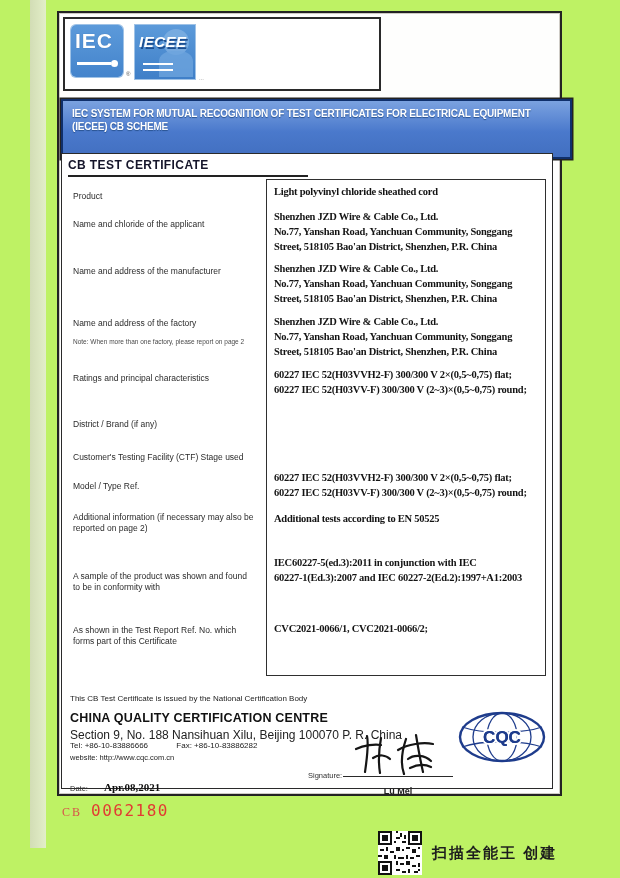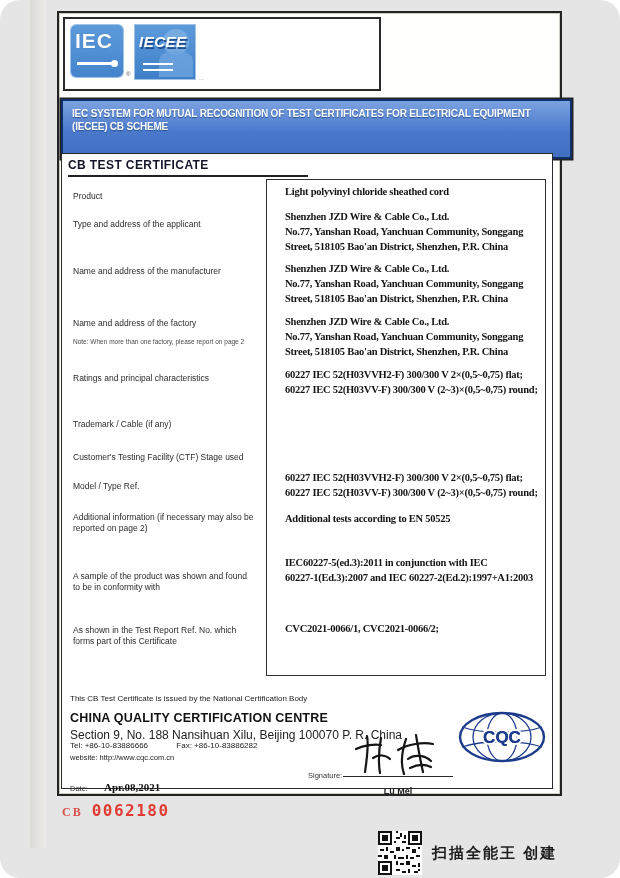--- a/index.html
+++ b/index.html
@@ -1,17 +1,17 @@
 <!DOCTYPE html>
 <html><head>
 <meta charset="utf-8">
 <style>
   html,body{margin:0;padding:0;background:#fff;}
-  .page{position:relative;width:620px;height:878px;background:#e5e5e5;overflow:hidden;
-        font-family:"Liberation Sans",sans-serif;color:#1c1c1c;border-radius:20px;}
+  .page{position:relative;width:620px;height:878px;background:#bef264;overflow:hidden;
+        font-family:"Liberation Sans",sans-serif;color:#1c1c1c;}
   .scan-band{position:absolute;left:30px;top:0;width:16px;height:848px;
              background:linear-gradient(to right,#d9d6d0,#efedea);opacity:.75;}
   .sheet{position:absolute;left:57px;top:11px;width:501px;height:781px;
          border:2px solid #232323;background:#fefefd;box-shadow:inset 0 0 0 1px #cfccc6;}
 
   
   .logo-box{position:absolute;left:4px;top:4px;width:314px;height:70px;border:2px solid #2a2a2a;background:#fff;}
   .iec-logo{position:absolute;left:6px;top:6px;width:52px;height:52px;background:linear-gradient(#5c9ada,#4484cc);
             border-radius:5px;box-shadow:0 0 0 1px #9fc2e6;}
   .iec-logo .txt{position:absolute;left:4px;top:4px;font-size:21px;font-weight:bold;color:#fff;
@@ -46,21 +46,21 @@
   .main-box{position:absolute;left:2px;top:140px;width:490px;height:634px;border:1.5px solid #2a2a2a;background:#fff;}
   .cert-title{position:absolute;left:6px;top:4px;width:240px;border-bottom:2px solid #222;padding-bottom:3px;
               font-size:12px;font-weight:bold;letter-spacing:.4px;color:#15152a;}
   .fields{position:absolute;left:5px;top:25px;display:grid;
           grid-template-columns:199px 280px;
           grid-template-rows:26px 50px 55px 52px 48px 38px 20px 40px 40px 67px 61px;}
   .l{font-size:8.5px;color:#2b2b2b;padding-left:6px;padding-right:12px;line-height:10.5px;}
   .l .note{display:block;margin-top:9px;font-size:6.5px;color:#4a4a4a;line-height:7.5px;}
   .v{border-left:1.5px solid #2f2f2f;border-right:1.5px solid #2f2f2f;
      font-family:"Liberation Serif",serif;font-weight:bold;font-size:10.5px;letter-spacing:-0.25px;
-     line-height:15px;color:#141414;padding:0 4px 0 18px;white-space:pre-line;}
+     line-height:15px;color:#141414;padding:0 4px 0 7px;white-space:pre-line;}
   .v.first{border-top:1.5px solid #2f2f2f;}
   .v.last{border-bottom:1.5px solid #2f2f2f;}
 
   
   .issued{position:absolute;left:8px;top:540px;font-size:8px;color:#222;}
   .ncb{position:absolute;left:8px;top:557px;font-size:12.5px;font-weight:bold;letter-spacing:.2px;color:#111;}
   .ncb-addr{position:absolute;left:8px;top:574px;font-size:12px;color:#222;}
   .ncb-tel{position:absolute;left:8px;top:587px;font-size:8px;color:#222;}
   .ncb-tel .fax{margin-left:26px;}
   .ncb-web{position:absolute;left:8px;top:599px;font-size:7.5px;color:#222;}
@@ -68,21 +68,21 @@
   .date-label{font-size:7.5px;color:#333;margin-top:12px;}
   .date-value{margin-left:16px;font-family:"Liberation Serif",serif;font-weight:bold;font-size:11px;color:#111;}
   .sig-label{position:absolute;left:246px;top:617px;font-size:7.5px;color:#333;}
   .sig-col{position:absolute;left:281px;top:577px;width:110px;text-align:center;}
   .sig-col svg{display:block;margin:0 auto;}
   .sig-line{border-top:1.6px solid #2a2a2a;margin-top:1px;}
   .sig-name{font-size:9px;font-weight:bold;color:#222;margin-top:9px;}
   .cqc-logo{position:absolute;left:394px;top:556px;}
 
   
-  .stamp{position:absolute;left:62px;top:801px;display:flex;align-items:baseline;gap:9px;font-weight:bold;}
+  .stamp{position:absolute;left:62px;top:801px;display:flex;align-items:baseline;gap:9px;}
   .stamp .pre{font-family:"Liberation Serif",serif;font-size:12px;letter-spacing:2px;color:#d8524a;}
   .stamp .num{font-family:"DejaVu Sans Mono",monospace;font-size:16px;letter-spacing:1.5px;color:#e23b33;}
   .scanner{position:absolute;left:378px;top:831px;display:flex;align-items:center;gap:10px;}
   .scanner .txt{font-size:15px;font-weight:600;letter-spacing:2px;color:#1d1d1d;}
 </style>
 </head>
 <body>
 
 <div class="page">
   <div class="scan-band"></div>
@@ -109,21 +109,21 @@
 
     <div class="banner">IEC SYSTEM FOR MUTUAL RECOGNITION OF TEST CERTIFICATES FOR ELECTRICAL EQUIPMENT (IECEE) CB SCHEME</div>
 
     <div class="main-box">
       <div class="cert-title">CB TEST CERTIFICATE</div>
 
       <div class="fields">
         <div class="l" style="padding-top:12px">Product</div>
         <div class="v first" style="padding-top:4px">Light polyvinyl chloride sheathed cord</div>
 
-        <div class="l" style="padding-top:14px">Type and address of the applicant</div>
+        <div class="l" style="padding-top:14px">Name and chloride of the applicant</div>
         <div class="v" style="padding-top:4px">Shenzhen JZD Wire &amp; Cable Co., Ltd.
 No.77, Yanshan Road, Yanchuan   Community, Songgang
 Street, 518105 Bao'an District, Shenzhen, P.R. China</div>
 
         <div class="l" style="padding-top:11px">Name and address of the manufacturer</div>
         <div class="v" style="padding-top:6px">Shenzhen JZD Wire &amp; Cable Co., Ltd.
 No.77, Yanshan Road, Yanchuan   Community, Songgang
 Street, 518105 Bao'an District, Shenzhen, P.R. China</div>
 
         <div class="l" style="padding-top:8px">
@@ -131,21 +131,21 @@
           <span class="note">Note: When more than one factory, please report on page 2</span>
         </div>
         <div class="v" style="padding-top:4px">Shenzhen JZD Wire &amp; Cable Co., Ltd.
 No.77, Yanshan Road, Yanchuan   Community, Songgang
 Street, 518105 Bao'an District, Shenzhen, P.R. China</div>
 
         <div class="l" style="padding-top:11px">Ratings and principal characteristics</div>
         <div class="v" style="padding-top:5px">60227 IEC 52(H03VVH2-F) 300/300 V 2×(0,5~0,75) flat;
 60227 IEC 52(H03VV-F) 300/300 V (2~3)×(0,5~0,75) round;</div>
 
-        <div class="l" style="padding-top:9px">Trademark / Cable (if any)</div>
+        <div class="l" style="padding-top:9px">District / Brand (if any)</div>
         <div class="v"></div>
 
         <div class="l" style="padding-top:4px">Customer's Testing Facility (CTF) Stage used</div>
         <div class="v"></div>
 
         <div class="l" style="padding-top:13px">Model / Type Ref.</div>
         <div class="v" style="padding-top:2px">60227 IEC 52(H03VVH2-F) 300/300 V 2×(0,5~0,75) flat;
 60227 IEC 52(H03VV-F) 300/300 V (2~3)×(0,5~0,75) round;</div>
 
         <div class="l" style="padding-top:4px">Additional information (if necessary may also be reported on page 2)</div>

